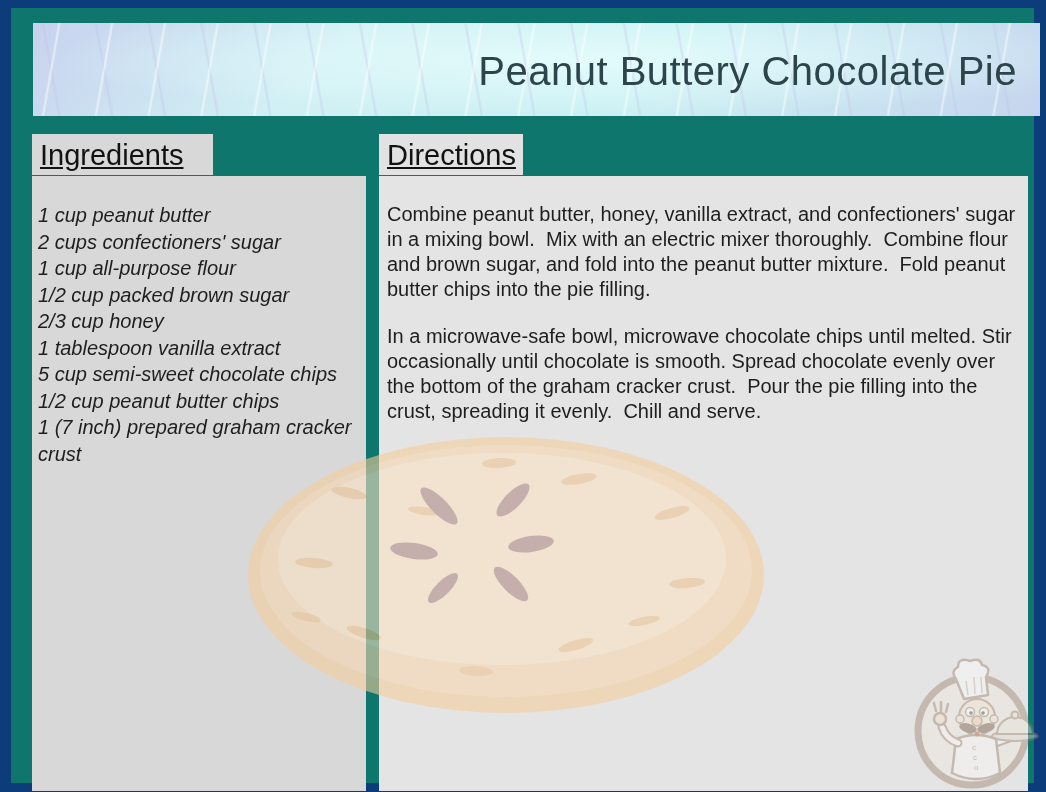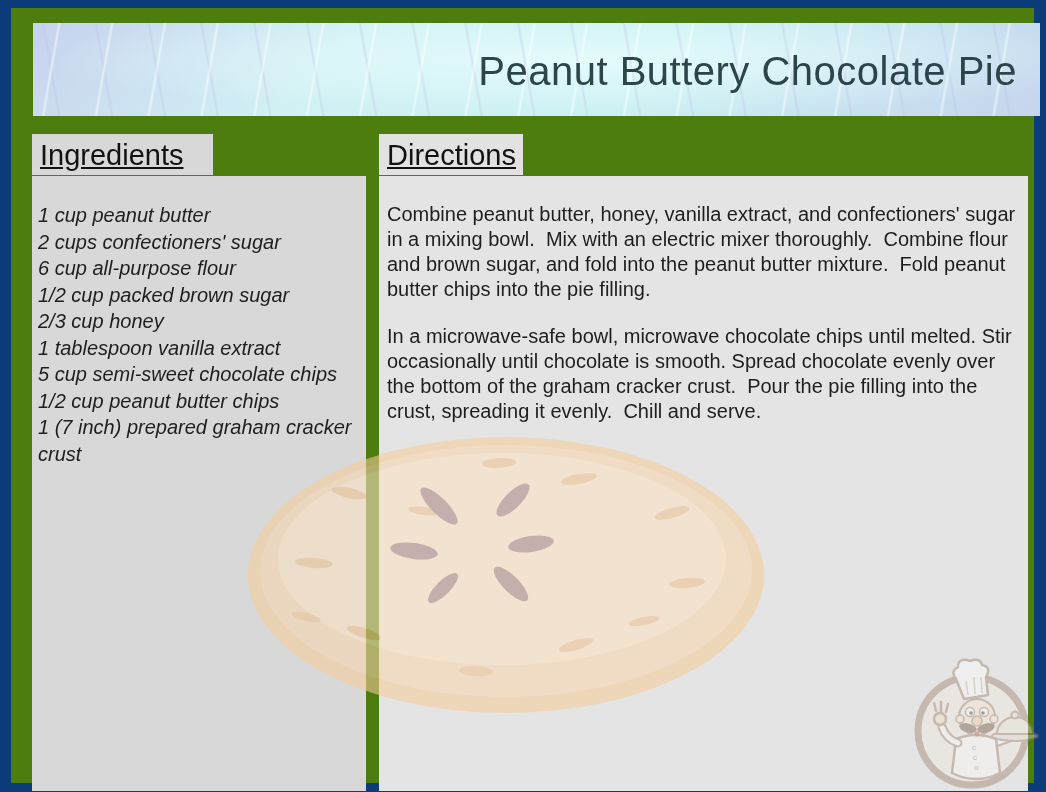--- a/index.html
+++ b/index.html
@@ -7,21 +7,21 @@
   body {
     font-family: "Liberation Sans", sans-serif;
     background: #0d3c7b;
     position: relative;
     overflow: hidden;
   }
   .page-inner {
     position: absolute;
     left: 11px; top: 8px;
     width: 1023px; height: 775px;
-    background: #4d7c0f;
+    background: #0f766e;
   }
   
   .banner {
     position: absolute;
     left: 22px; top: 15px;
     width: 1007px; height: 93px;
     background:
       repeating-linear-gradient(100deg,
         rgba(255,255,255,0.0) 0px, rgba(255,255,255,0.0) 24px,
         rgba(255,255,255,0.55) 26px, rgba(255,255,255,0.0) 28px, rgba(255,255,255,0.0) 52px),
@@ -110,21 +110,21 @@
   </div>
 
   <div class="sec-header directions">
     <span>Directions</span>
   </div>
 
   <div class="panel ingredients">
     <ul class="ingredient-list">
         <li>1 cup peanut butter</li>
         <li>2 cups confectioners' sugar</li>
-        <li>6 cup all-purpose flour</li>
+        <li>1 cup all-purpose flour</li>
         <li>1/2 cup packed brown sugar</li>
         <li>2/3 cup honey</li>
         <li>1 tablespoon vanilla extract</li>
         <li>5 cup semi-sweet chocolate chips</li>
         <li>1/2 cup peanut butter chips</li>
         <li>1 (7 inch) prepared graham cracker crust</li>
       </ul>
   </div>
 
   <div class="panel directions">

